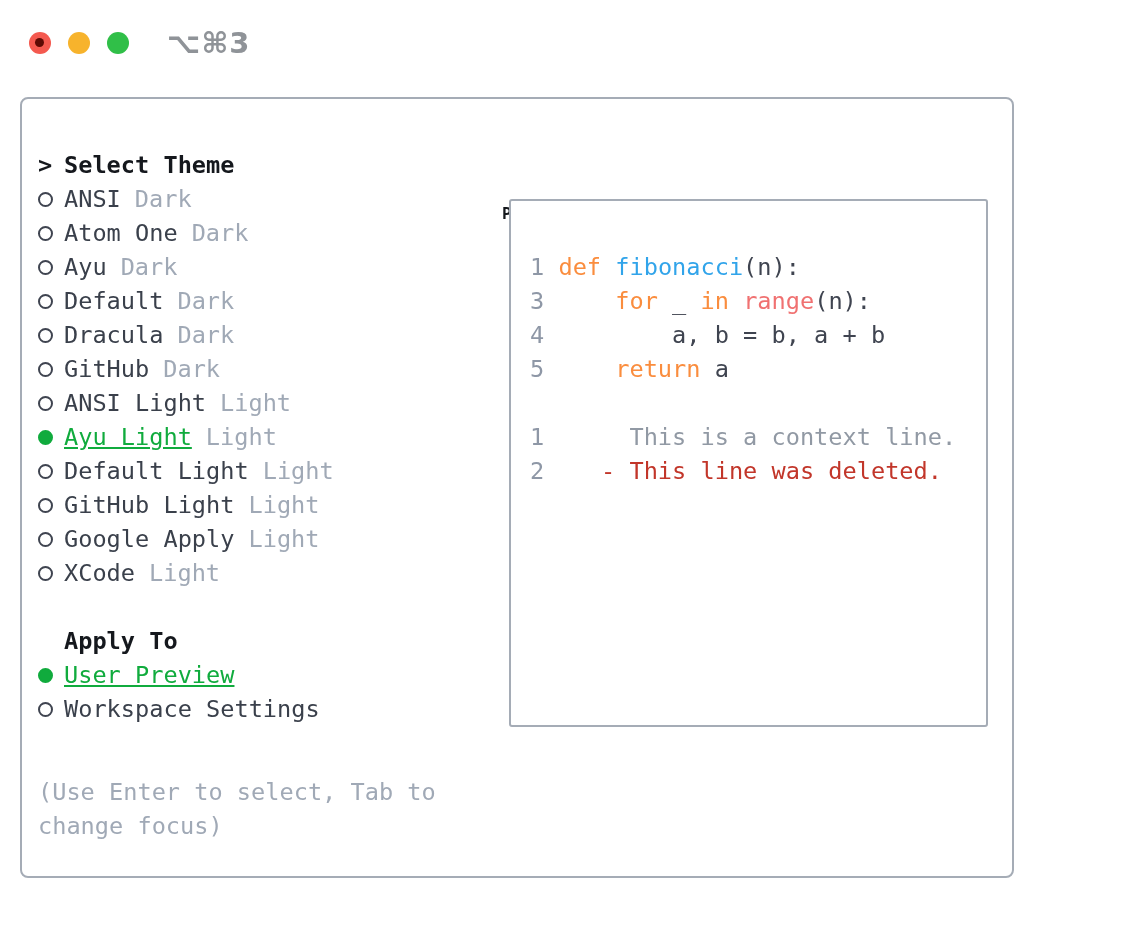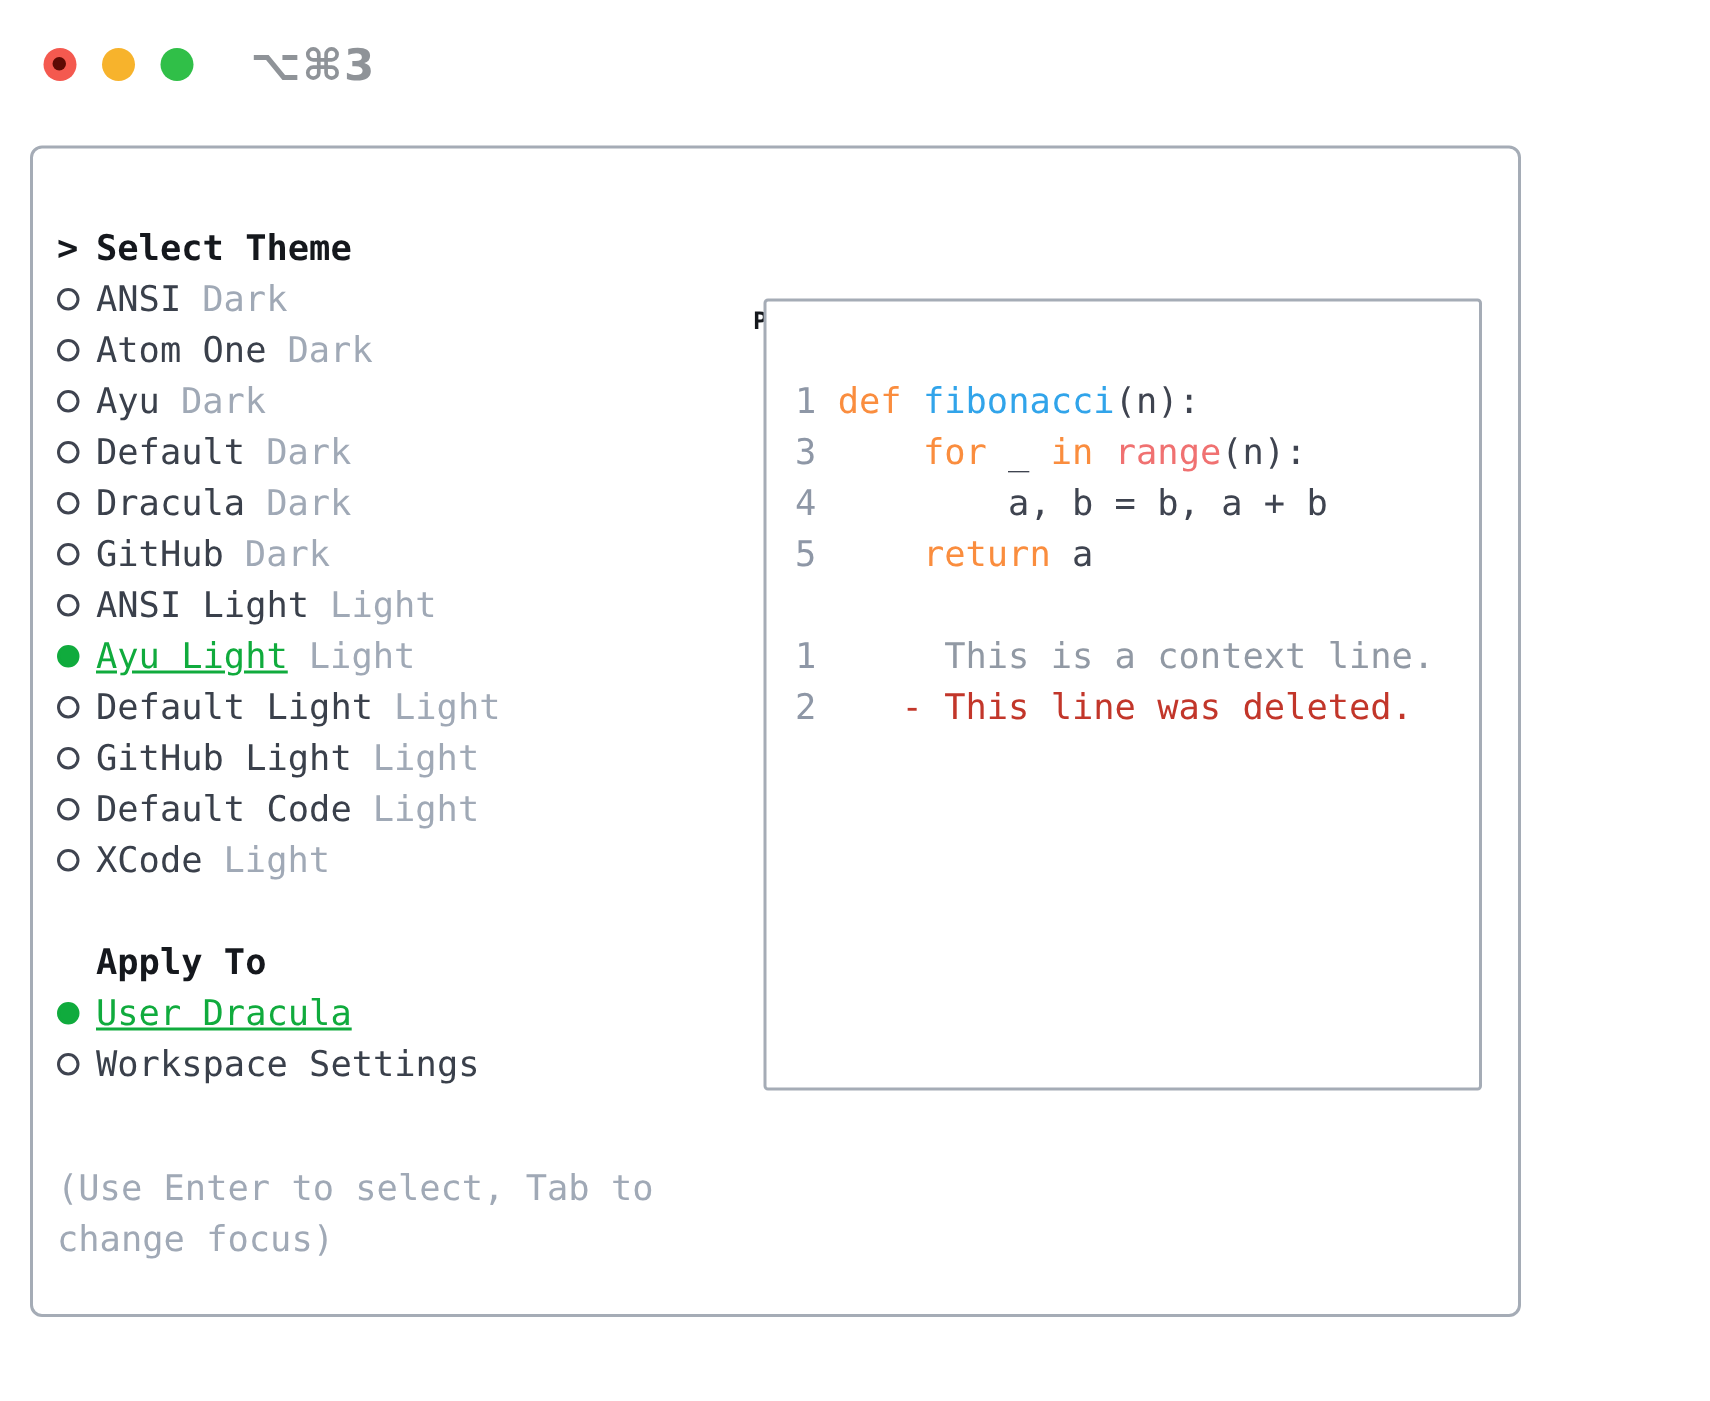--- a/index.html
+++ b/index.html
@@ -77,33 +77,33 @@
         <div class="row"><span class="marker"><span class="circle"></span></span><span class="label">ANSI</span><span class="badge">Dark</span></div>
         <div class="row"><span class="marker"><span class="circle"></span></span><span class="label">Atom One</span><span class="badge">Dark</span></div>
         <div class="row"><span class="marker"><span class="circle"></span></span><span class="label">Ayu</span><span class="badge">Dark</span></div>
         <div class="row"><span class="marker"><span class="circle"></span></span><span class="label">Default</span><span class="badge">Dark</span></div>
         <div class="row"><span class="marker"><span class="circle"></span></span><span class="label">Dracula</span><span class="badge">Dark</span></div>
         <div class="row"><span class="marker"><span class="circle"></span></span><span class="label">GitHub</span><span class="badge">Dark</span></div>
         <div class="row"><span class="marker"><span class="circle"></span></span><span class="label">ANSI Light</span><span class="badge">Light</span></div>
         <div class="row selected"><span class="marker"><span class="circle filled"></span></span><span class="label">Ayu Light</span><span class="badge">Light</span></div>
         <div class="row"><span class="marker"><span class="circle"></span></span><span class="label">Default Light</span><span class="badge">Light</span></div>
         <div class="row"><span class="marker"><span class="circle"></span></span><span class="label">GitHub Light</span><span class="badge">Light</span></div>
-        <div class="row"><span class="marker"><span class="circle"></span></span><span class="label">Default Code</span><span class="badge">Light</span></div>
+        <div class="row"><span class="marker"><span class="circle"></span></span><span class="label">Google Apply</span><span class="badge">Light</span></div>
         <div class="row"><span class="marker"><span class="circle"></span></span><span class="label">XCode</span><span class="badge">Light</span></div>
       </div>
 
     <div class="spacer-row"></div>
 
     <div class="row">
       <span class="marker"></span>
       <span class="hdr">Apply To</span>
     </div>
 
     <div id="apply-list">
-        <div class="row selected"><span class="marker"><span class="circle filled"></span></span><span class="label">User Dracula</span></div>
+        <div class="row selected"><span class="marker"><span class="circle filled"></span></span><span class="label">User Preview</span></div>
         <div class="row"><span class="marker"><span class="circle"></span></span><span class="label">Workspace Settings</span></div>
       </div>
 
     <div class="spacer-row"></div>
 
     <div class="help">(Use Enter to select, Tab to change focus)</div>
   </div>
 
   <div class="preview-title">Preview</div>
 

